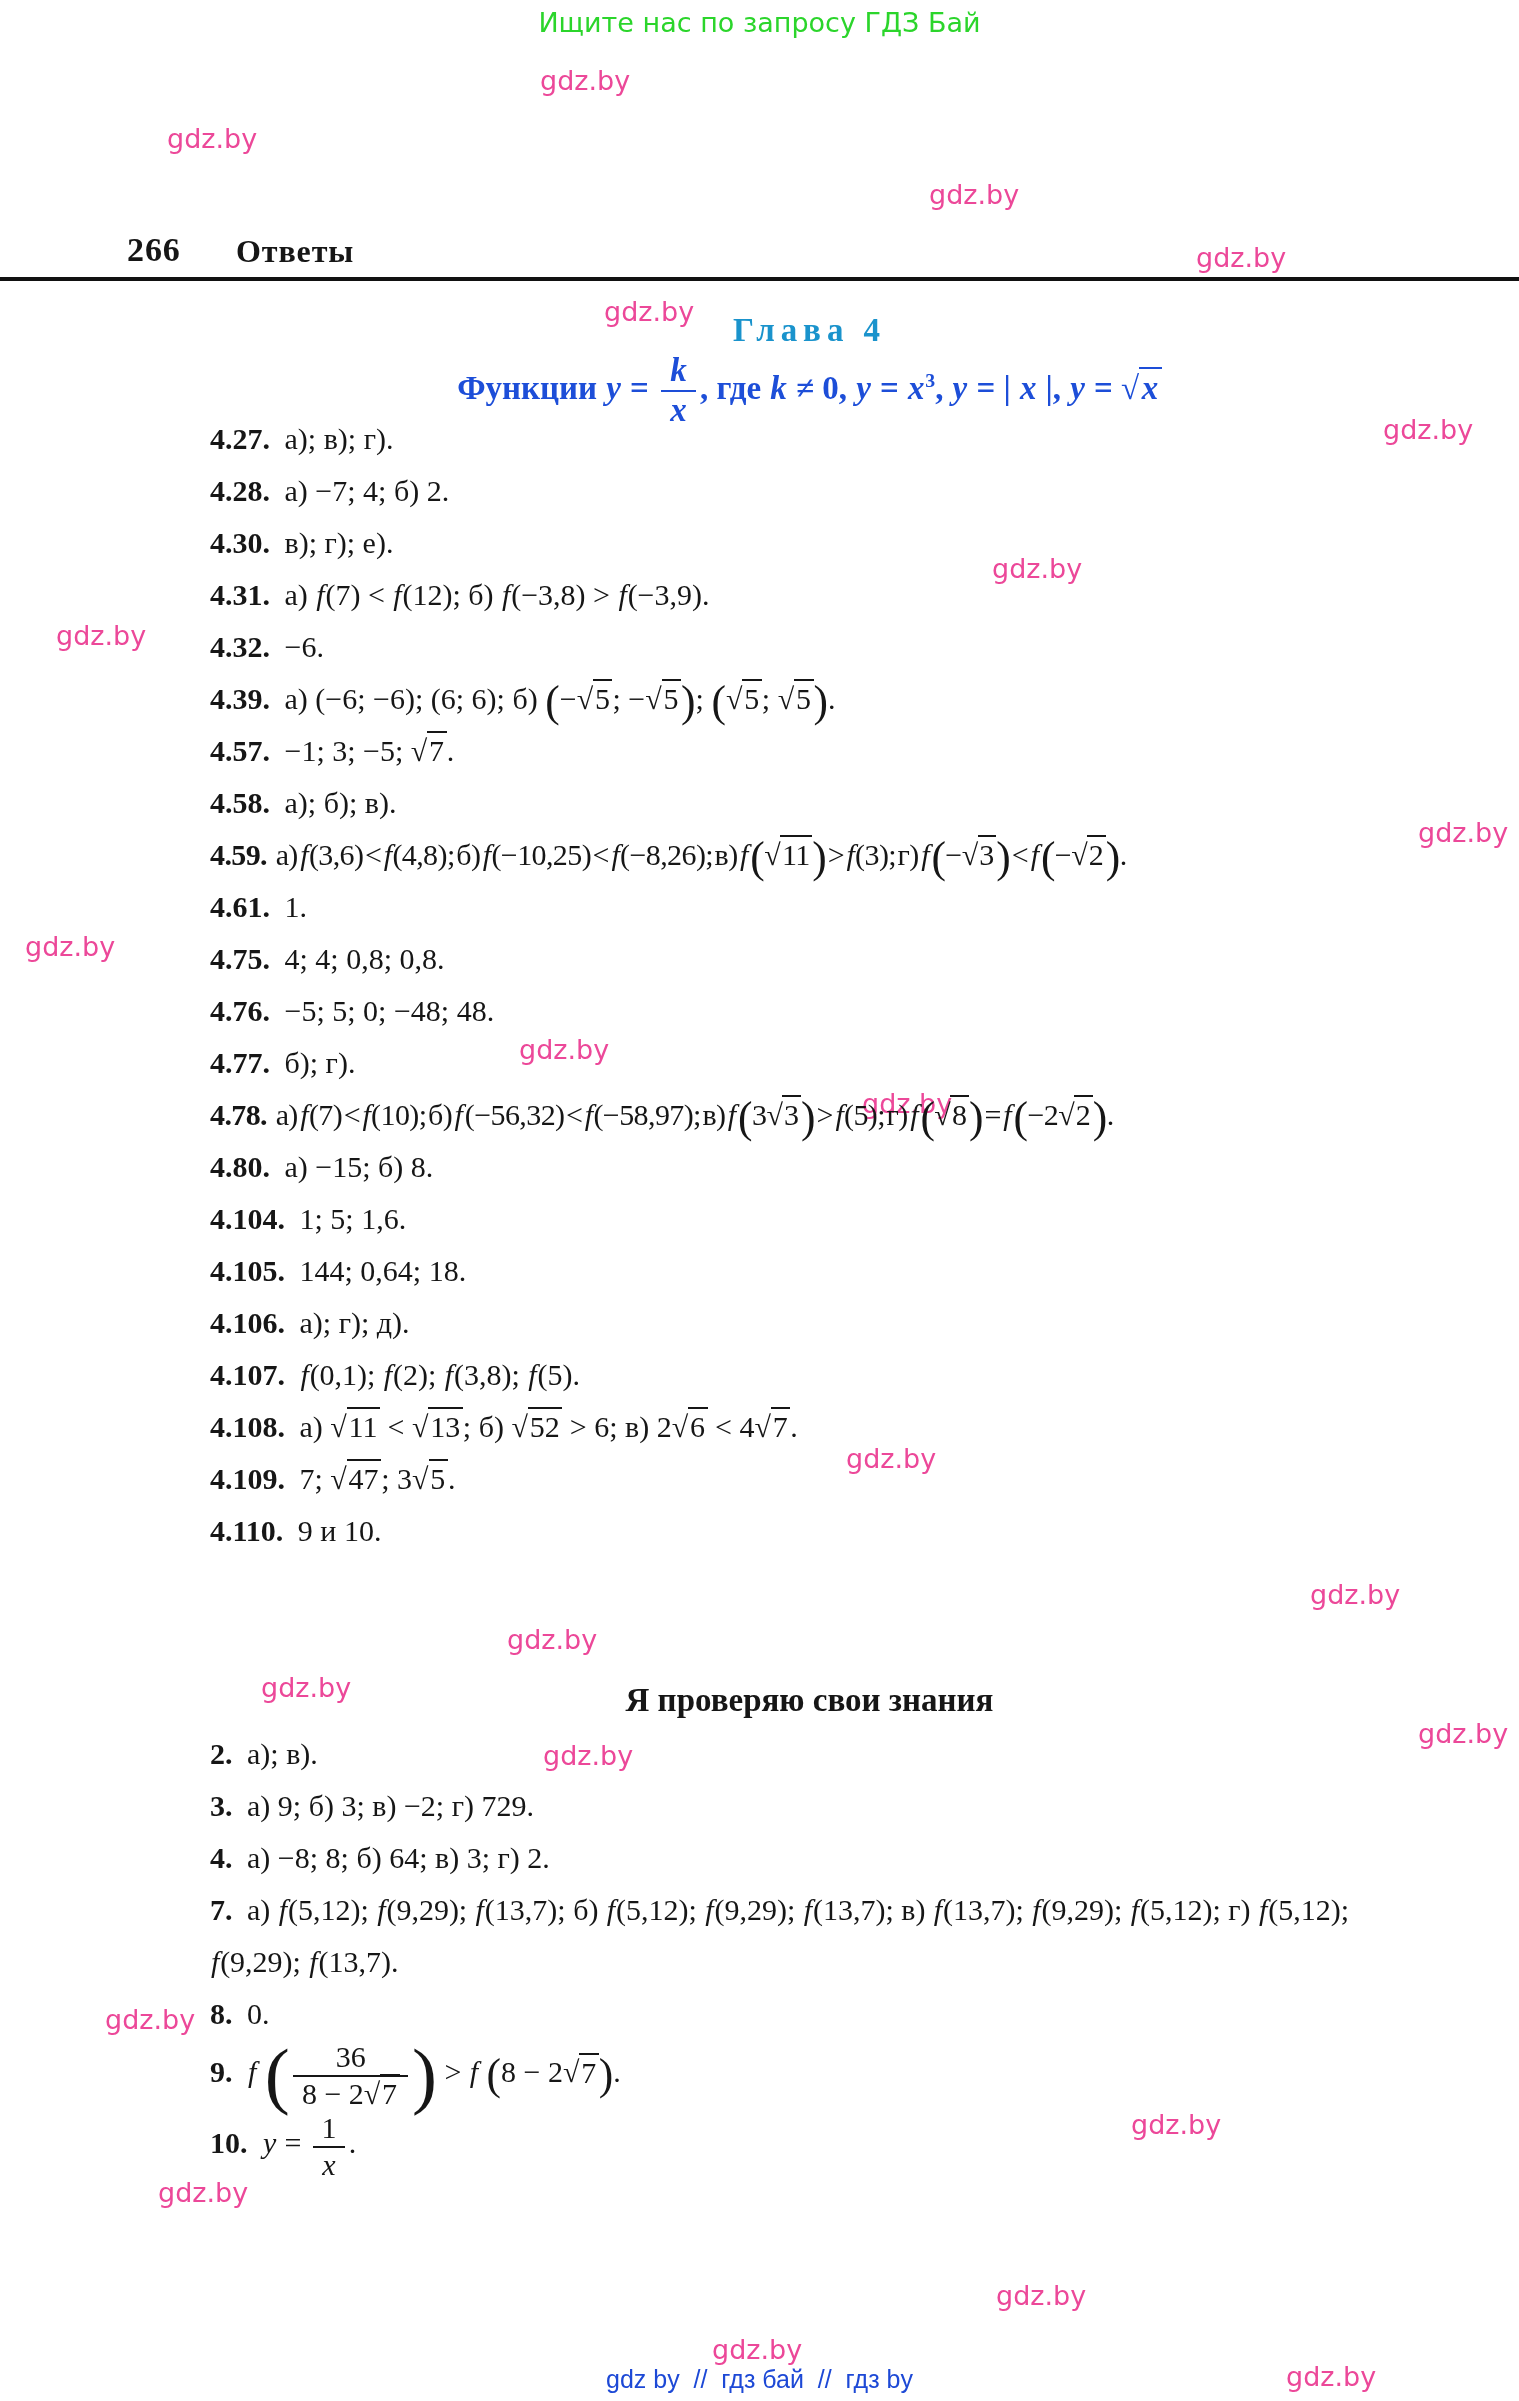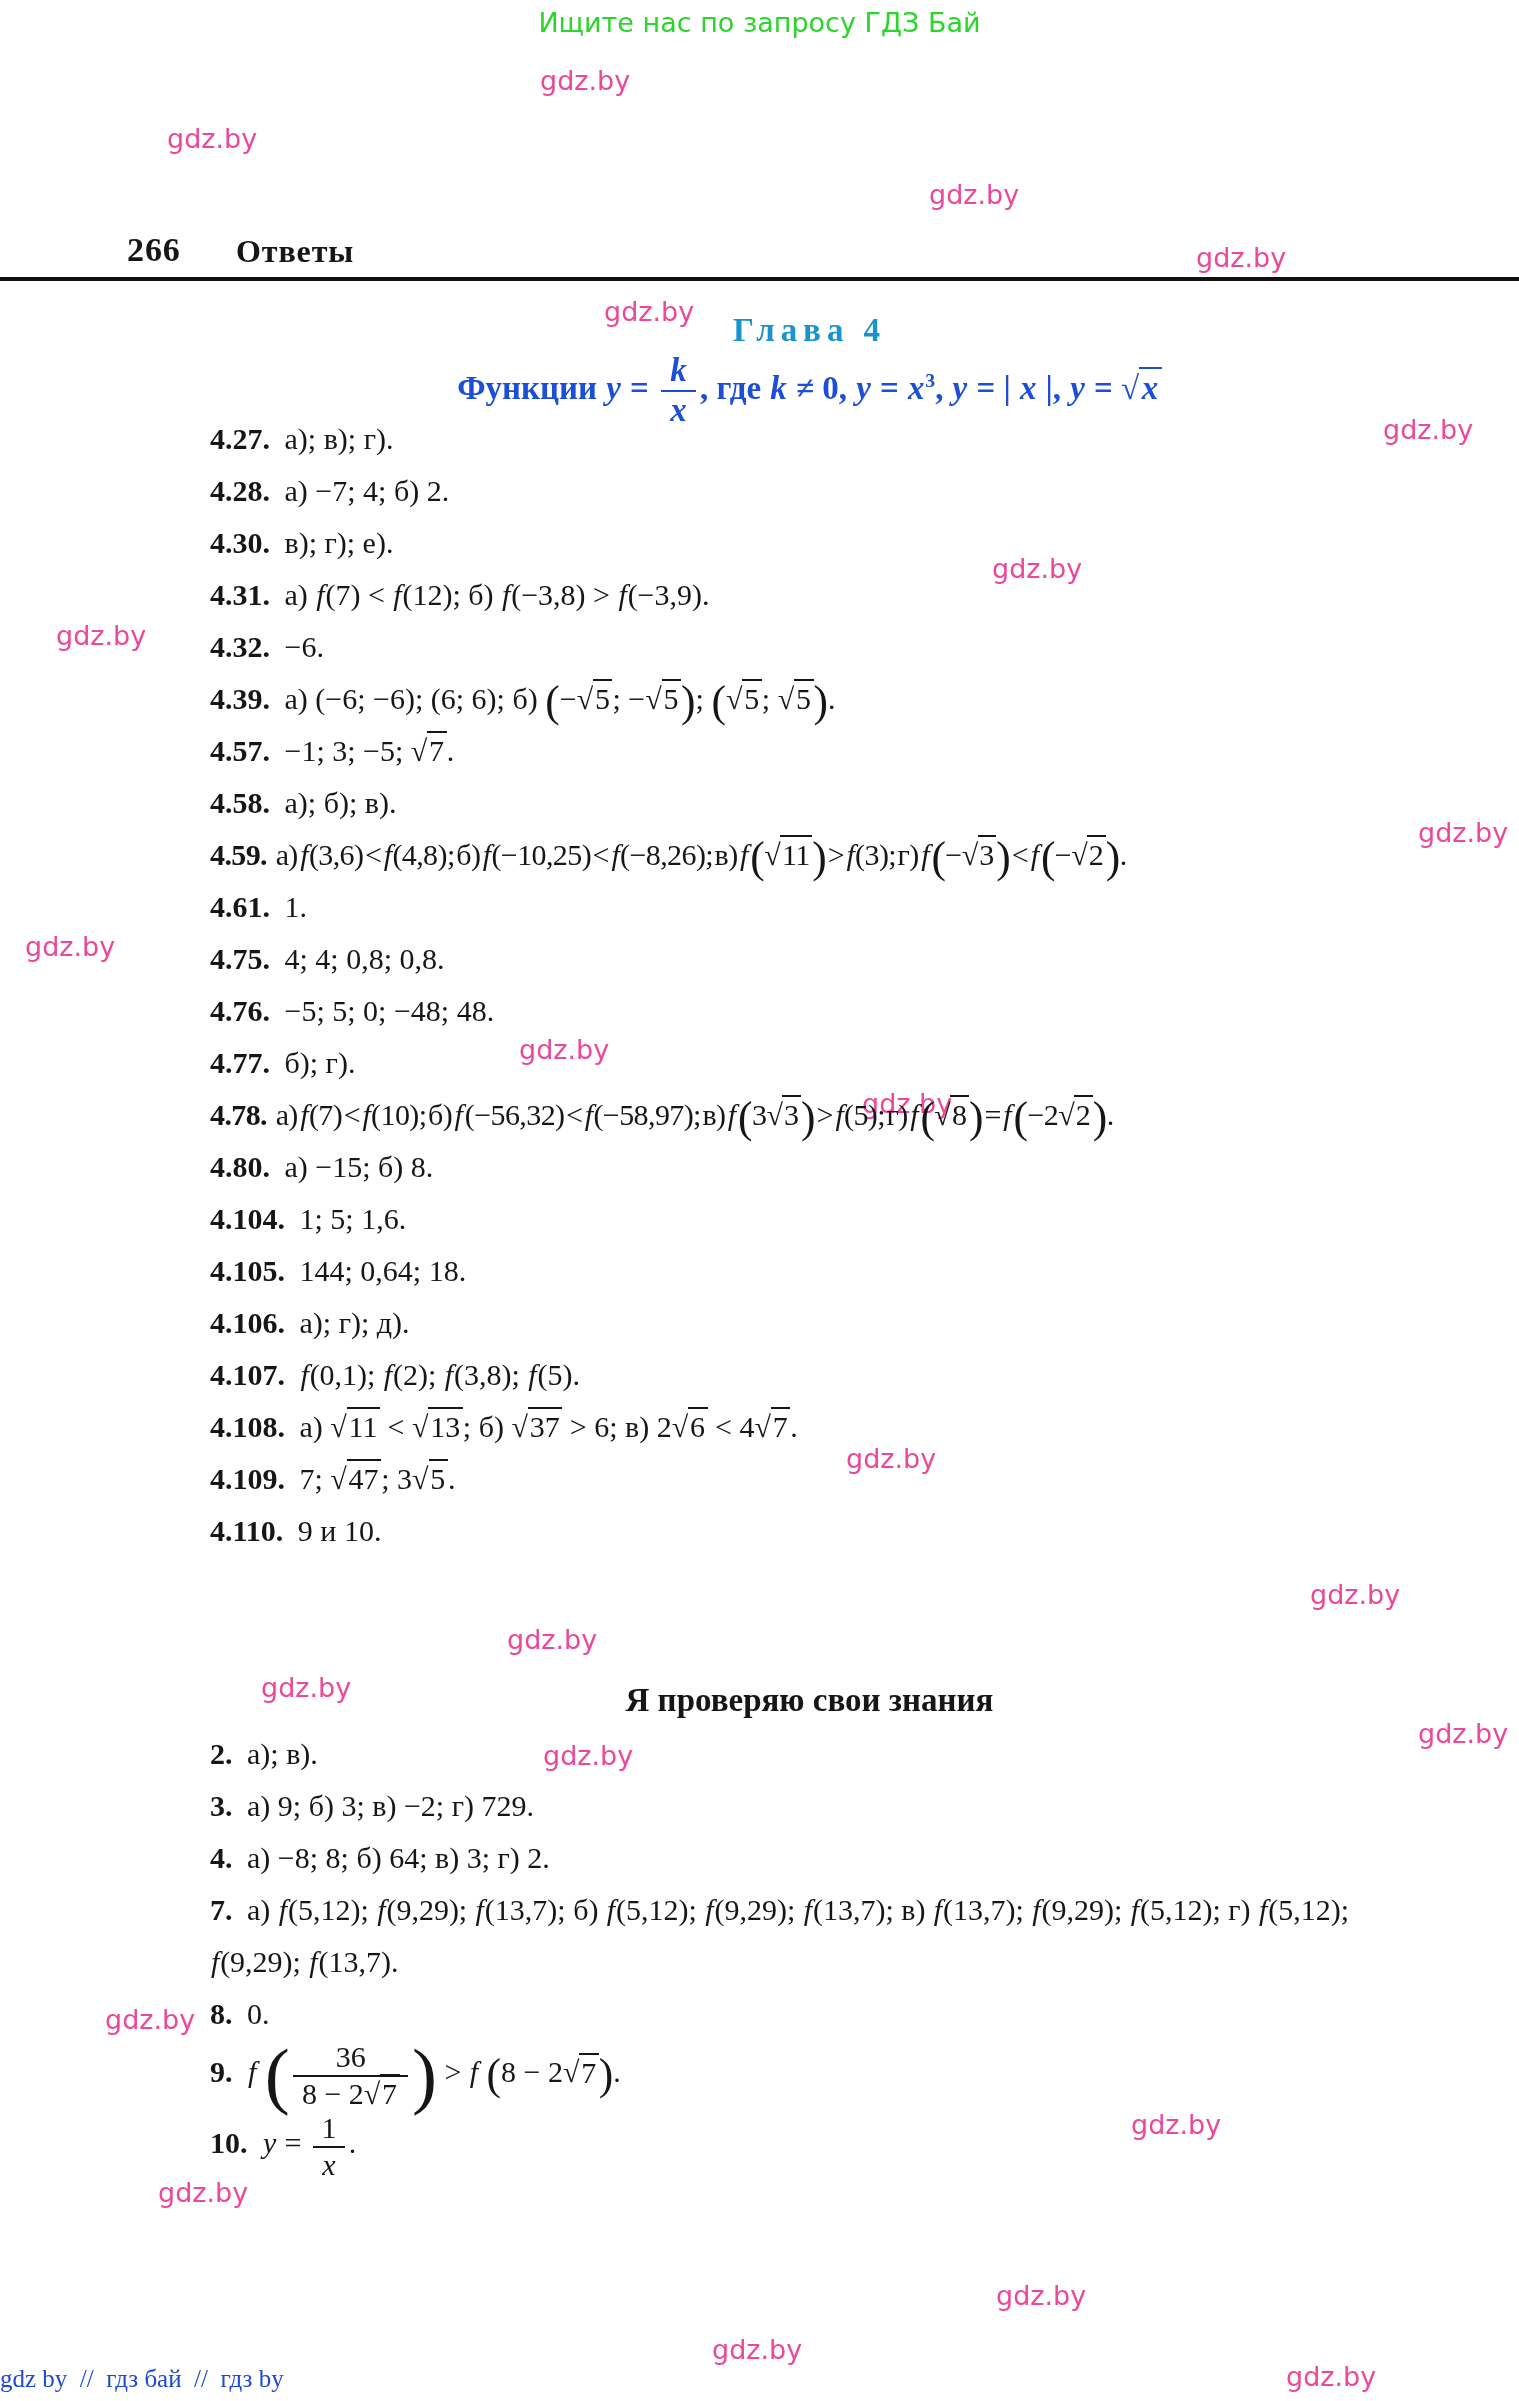--- a/index.html
+++ b/index.html
@@ -57,22 +57,22 @@
   .ans{margin:0;}
   .ans .n{font-weight:bold;padding-right:7px;}
   .tight{letter-spacing:-0.6px;word-spacing:-5.3px;}
   .check-heading{
     position:absolute;left:210px;top:1682px;width:1199px;
     text-align:center;
     font-size:33px;font-weight:bold;
   }
   .footer-links{
     position:absolute;left:0;top:2365px;right:0;
-    text-align:left;
-    font-family:Liberation Serif, serif;
+    text-align:center;
+    font-family:Liberation Sans, sans-serif;
     font-size:25px;
     white-space:pre;
   }
   
   i{font-style:italic;padding:0 0.9px;}
   sup{font-size:0.6em;}
   .sq{white-space:nowrap;}
   .rad{border-top:2.6px solid currentColor;padding:0.9px 2.6px 0 1.8px;}
   .fr{display:inline-block;vertical-align:middle;text-align:center;line-height:1.15;padding:0 3.5px;}
   .fr .fn{display:block;padding:0 8.8px;}
@@ -134,21 +134,21 @@
       <p class="ans"><b class="n">4.61.</b> <span class="b">1.</span></p>
       <p class="ans"><b class="n">4.75.</b> <span class="b">4; 4; 0,8; 0,8.</span></p>
       <p class="ans"><b class="n">4.76.</b> <span class="b">−5; 5; 0; −48; 48.</span></p>
       <p class="ans"><b class="n">4.77.</b> <span class="b">б); г).</span></p>
       <p class="ans tight"><b class="n">4.78.</b> <span class="b">а) <i>f</i>(7) &lt; <i>f</i>(10); б) <i>f</i> (−56,32) &lt; <i>f</i>(−58,97); в) <i>f</i> <span class="mp">(</span>3<span class="sq">√<span class="rad">3</span></span><span class="mp">)</span> &gt; <i>f</i>(5); г) <i>f</i> <span class="mp">(</span><span class="sq">√<span class="rad">8</span></span><span class="mp">)</span> = <i>f</i> <span class="mp">(</span>−2<span class="sq">√<span class="rad">2</span></span><span class="mp">)</span>.</span></p>
       <p class="ans"><b class="n">4.80.</b> <span class="b">а) −15; б) 8.</span></p>
       <p class="ans"><b class="n">4.104.</b> <span class="b">1; 5; 1,6.</span></p>
       <p class="ans"><b class="n">4.105.</b> <span class="b">144; 0,64; 18.</span></p>
       <p class="ans"><b class="n">4.106.</b> <span class="b">а); г); д).</span></p>
       <p class="ans"><b class="n">4.107.</b> <span class="b"><i>f</i>(0,1); <i>f</i>(2); <i>f</i>(3,8); <i>f</i>(5).</span></p>
-      <p class="ans"><b class="n">4.108.</b> <span class="b">а) <span class="sq">√<span class="rad">11</span></span> &lt; <span class="sq">√<span class="rad">13</span></span>; б) <span class="sq">√<span class="rad">37</span></span> &gt; 6; в) 2<span class="sq">√<span class="rad">6</span></span> &lt; 4<span class="sq">√<span class="rad">7</span></span>.</span></p>
+      <p class="ans"><b class="n">4.108.</b> <span class="b">а) <span class="sq">√<span class="rad">11</span></span> &lt; <span class="sq">√<span class="rad">13</span></span>; б) <span class="sq">√<span class="rad">52</span></span> &gt; 6; в) 2<span class="sq">√<span class="rad">6</span></span> &lt; 4<span class="sq">√<span class="rad">7</span></span>.</span></p>
       <p class="ans"><b class="n">4.109.</b> <span class="b">7; <span class="sq">√<span class="rad">47</span></span>; 3<span class="sq">√<span class="rad">5</span></span>.</span></p>
       <p class="ans"><b class="n">4.110.</b> <span class="b">9 и 10.</span></p>
     </div>
 
   <div class="check-heading">Я проверяю свои знания</div>
   <div class="answers2" id="answers-check">
       <p class="ans"><b class="n">2.</b> <span class="b">а); в).</span></p>
       <p class="ans"><b class="n">3.</b> <span class="b">а) 9; б) 3; в) −2; г) 729.</span></p>
       <p class="ans"><b class="n">4.</b> <span class="b">а) −8; 8; б) 64; в) 3; г) 2.</span></p>
       <p class="ans"><b class="n">7.</b> <span class="b">а) <i>f</i>(5,12); <i>f</i>(9,29); <i>f</i>(13,7); б) <i>f</i>(5,12); <i>f</i>(9,29); <i>f</i>(13,7); в) <i>f</i>(13,7); <i>f</i>(9,29); <i>f</i>(5,12); г) <i>f</i>(5,12); <i>f</i>(9,29); <i>f</i>(13,7).</span></p>

